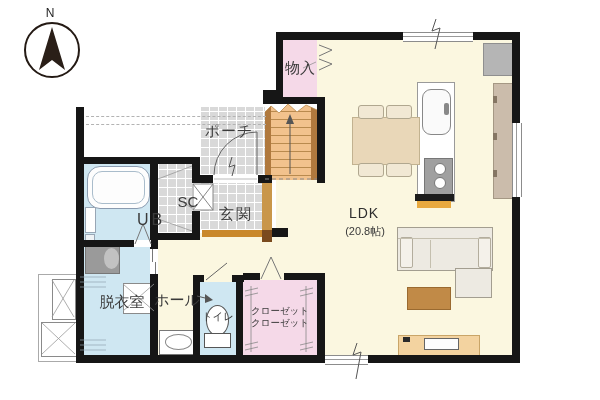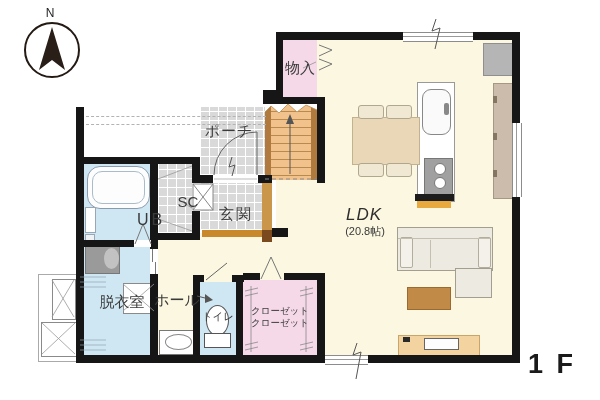--- a/index.html
+++ b/index.html
@@ -179,24 +179,23 @@
   <div class="lbl" style="left:300px;top:60px;">物入</div>
   <div class="lbl" style="left:229px;top:123px;letter-spacing:1px;">ポーチ</div>
   <div class="lbl" style="left:188px;top:194px;">SC</div>
   <div class="lbl" style="left:236px;top:206px;letter-spacing:2px;">玄関</div>
   <div class="lbl" style="left:133px;top:212px;font-size:16px;letter-spacing:3px;padding-left:36px;">UB</div>
   <div class="lbl" style="left:122px;top:294px;">脱衣室</div>
   <div class="lbl" style="left:177px;top:292px;">ホール</div>
   <div class="lbl" style="left:218px;top:311px;font-size:10.5px;">トイレ</div>
   <div class="lbl" style="left:280px;top:306px;font-size:9.5px;">クローゼット</div>
   <div class="lbl" style="left:280px;top:318px;font-size:9.5px;">クローゼット</div>
-  <div class="lbl" style="left:364px;top:206px;font-size:17px;letter-spacing:1px;color:#2e2e2e;font-style:italic;">LDK</div>
+  <div class="lbl" style="left:364px;top:206px;font-size:14px;letter-spacing:1px;color:#2e2e2e;">LDK</div>
   <div class="lbl" style="left:365px;top:226px;font-size:11px;">(20.8帖)</div>
 
   <div class="lbl" style="left:50px;top:7px;font-size:12px;color:#222;">N</div>
   <div class="a" style="left:24px;top:22px;width:52px;height:52px;border:2.5px solid #241a14;border-radius:50%;"></div>
   <svg width="60" height="60" viewBox="0 0 60 60" style="left:22px;top:20px;">
     <polygon points="30,7 17,50 30,40 43,50" fill="#2a1f18"></polygon>
   </svg>
 
-  <div class="a" style="left:528px;top:349px;font-size:27px;font-weight:bold;color:#1a1a1a;letter-spacing:3px;">1 F</div>
 
 </div>
 
 </body></html>

